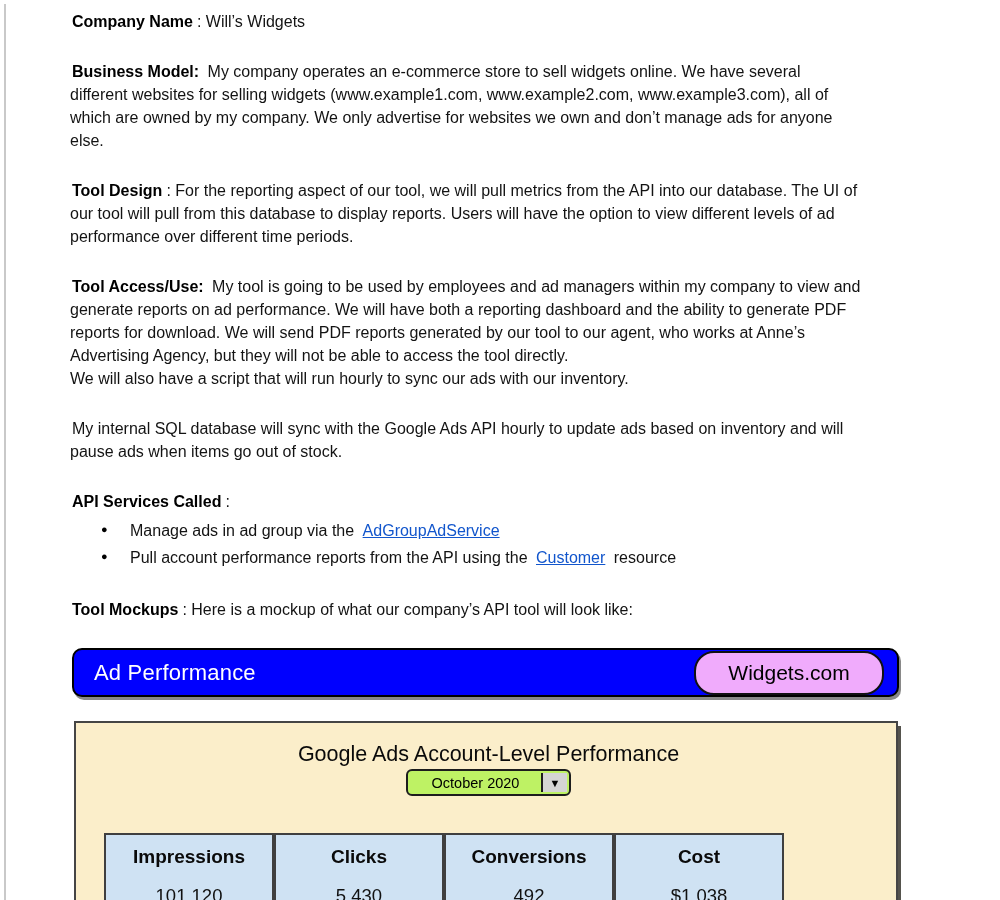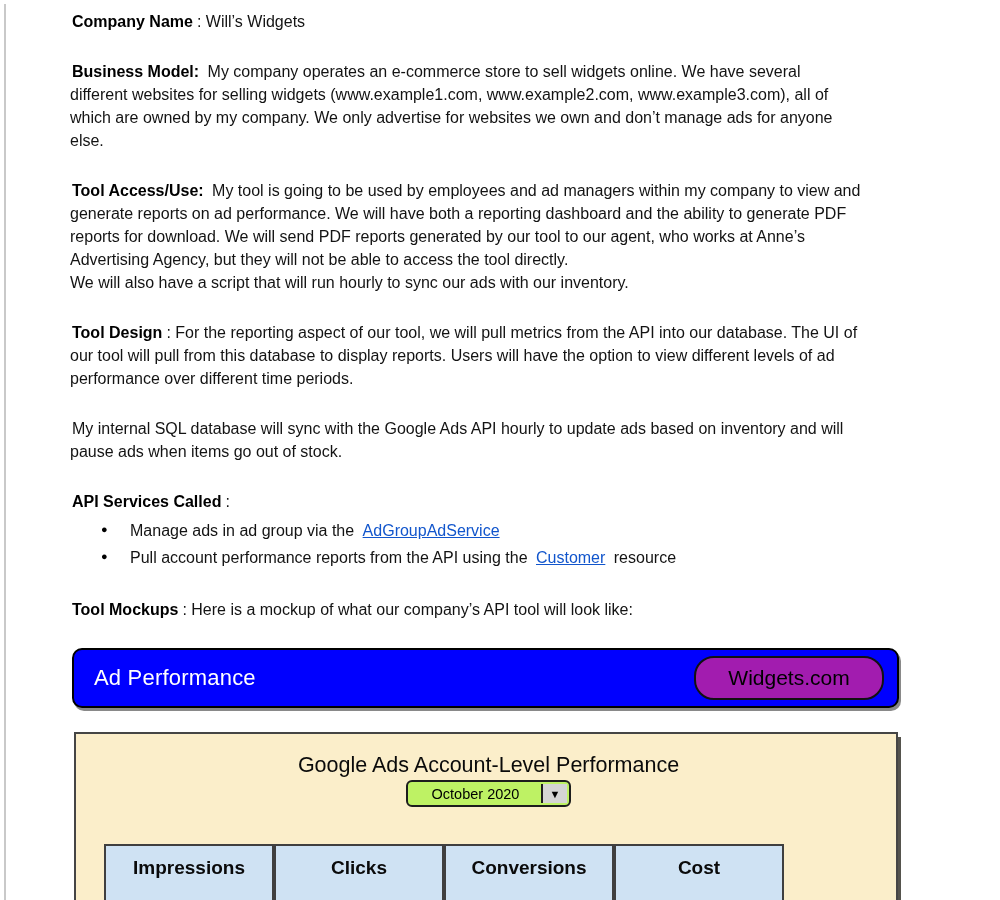--- a/index.html
+++ b/index.html
@@ -34,31 +34,31 @@
     font-size: 16px; line-height: 23px; color: #131313;
   }
   ul.bullet-list li::before {
     content: "●"; position: absolute; left: 31px; top: 1px;
     font-size: 11px; color: #000;
   }
 
   
   .mockup { margin-top: 2px; }
   .mock-header {
-    margin-left: 2px; width: 827px; height: 60px;
+    margin-left: 2px; width: 827px; height: 49px;
     background: #0000ff;
     border: 2px solid #000000; border-radius: 10px;
     box-shadow: 2px 3px 0 rgba(40,40,40,0.55);
     display: flex; align-items: center; justify-content: space-between;
     padding: 0 13px 0 18px;
   }
   .mock-header-title { color: #ffffff; font-size: 22px; letter-spacing: 0.2px; }
   .site-button {
     min-width: 190px; height: 44px;
-    background: #a21caf; color: #000000;
+    background: #f0abfc; color: #000000;
     border: 2.5px solid #111111; border-radius: 20px;
     font-size: 21px; font-family: inherit;
     display: flex; align-items: center; justify-content: center;
     cursor: pointer;
   }
 
   .mock-panel {
     margin: 24px 0 0 4px; width: 824px; height: 203px;
     background: #fbeeca;
     border: 2px solid #454545;
@@ -108,29 +108,29 @@
 <div class="page">
   <div class="content">
 
     <p class="para"><b>Company Name</b><span class="body-text">: Will’s Widgets</span></p>
 
     <p class="para"><b>Business Model:</b><span class="body-text"> My company operates an e-commerce store to sell widgets online. We have several
 different websites for selling widgets (www.example1.com, www.example2.com, www.example3.com), all of
 which are owned by my company. We only advertise for websites we own and don’t manage ads for anyone
 else.</span></p>
 
+    <p class="para"><b>Tool Design</b><span class="body-text">: For the reporting aspect of our tool, we will pull metrics from the API into our database. The UI of
+our tool will pull from this database to display reports. Users will have the option to view different levels of ad
+performance over different time periods.</span></p>
+
     <p class="para"><b>Tool Access/Use:</b><span class="body-text"> My tool is going to be used by employees and ad managers within my company to view and
 generate reports on ad performance. We will have both a reporting dashboard and the ability to generate PDF
 reports for download. We will send PDF reports generated by our tool to our agent, who works at Anne’s
 Advertising Agency, but they will not be able to access the tool directly.
 We will also have a script that will run hourly to sync our ads with our inventory.</span></p>
-
-    <p class="para"><b>Tool Design</b><span class="body-text">: For the reporting aspect of our tool, we will pull metrics from the API into our database. The UI of
-our tool will pull from this database to display reports. Users will have the option to view different levels of ad
-performance over different time periods.</span></p>
 
     <p class="para"><span class="body-text">My internal SQL database will sync with the Google Ads API hourly to update ads based on inventory and will
 pause ads when items go out of stock.</span></p>
 
     <p class="para no-gap"><b>API Services Called</b><span class="body-text">:</span></p>
 
     <ul class="bullet-list">
       <li><span>Manage ads in ad group via the </span><a class="doc-link" href="#">AdGroupAdService</a><span></span></li>
       <li><span>Pull account performance reports from the API using the </span><a class="doc-link" href="#">Customer</a><span> resource</span></li>
     </ul>

